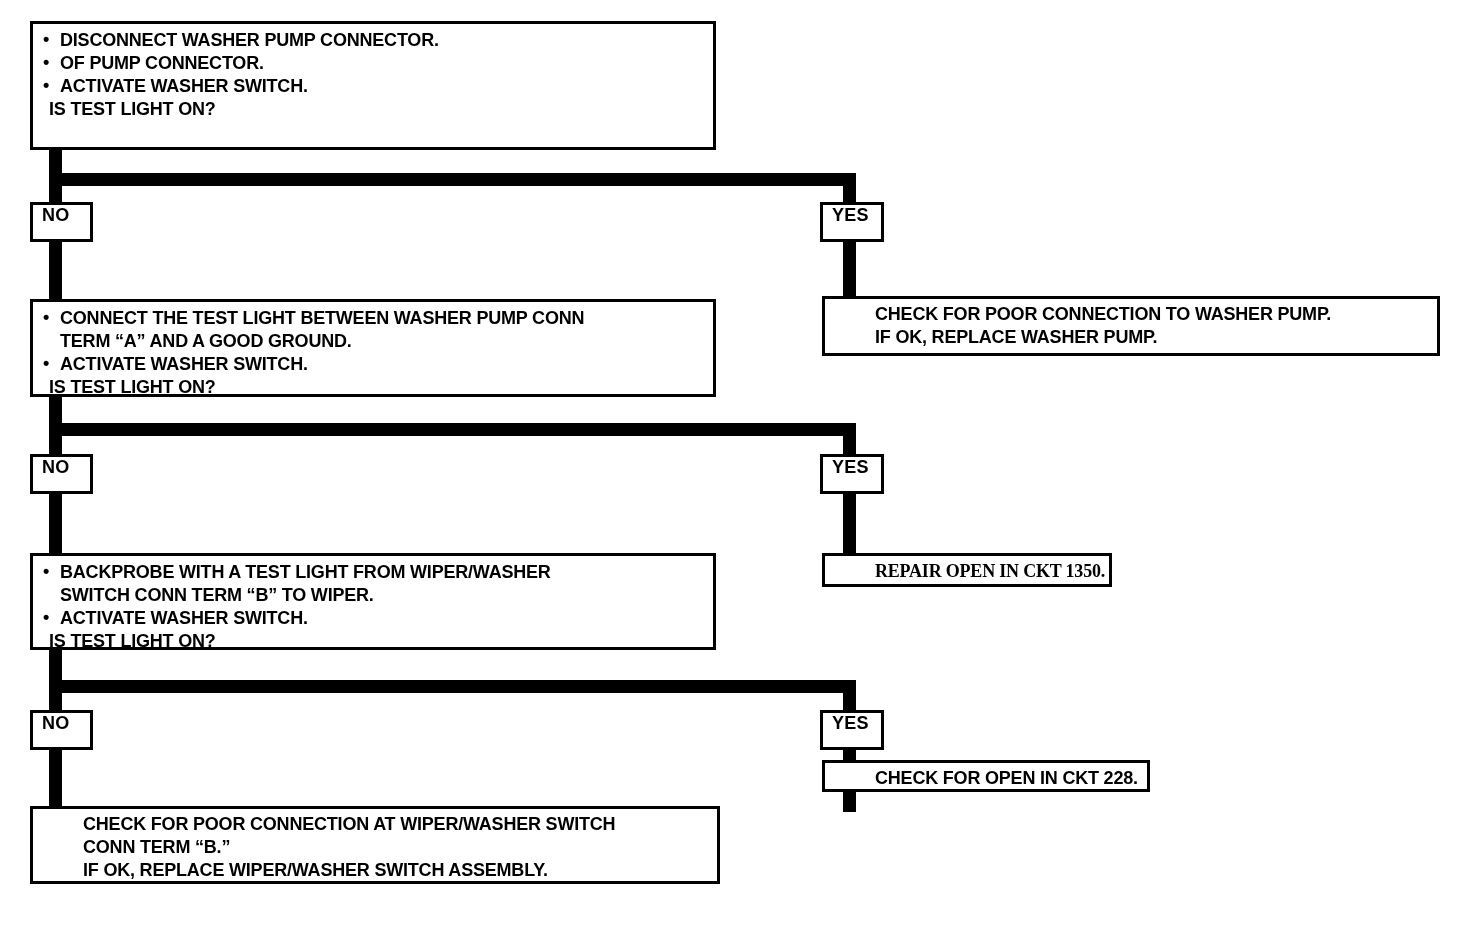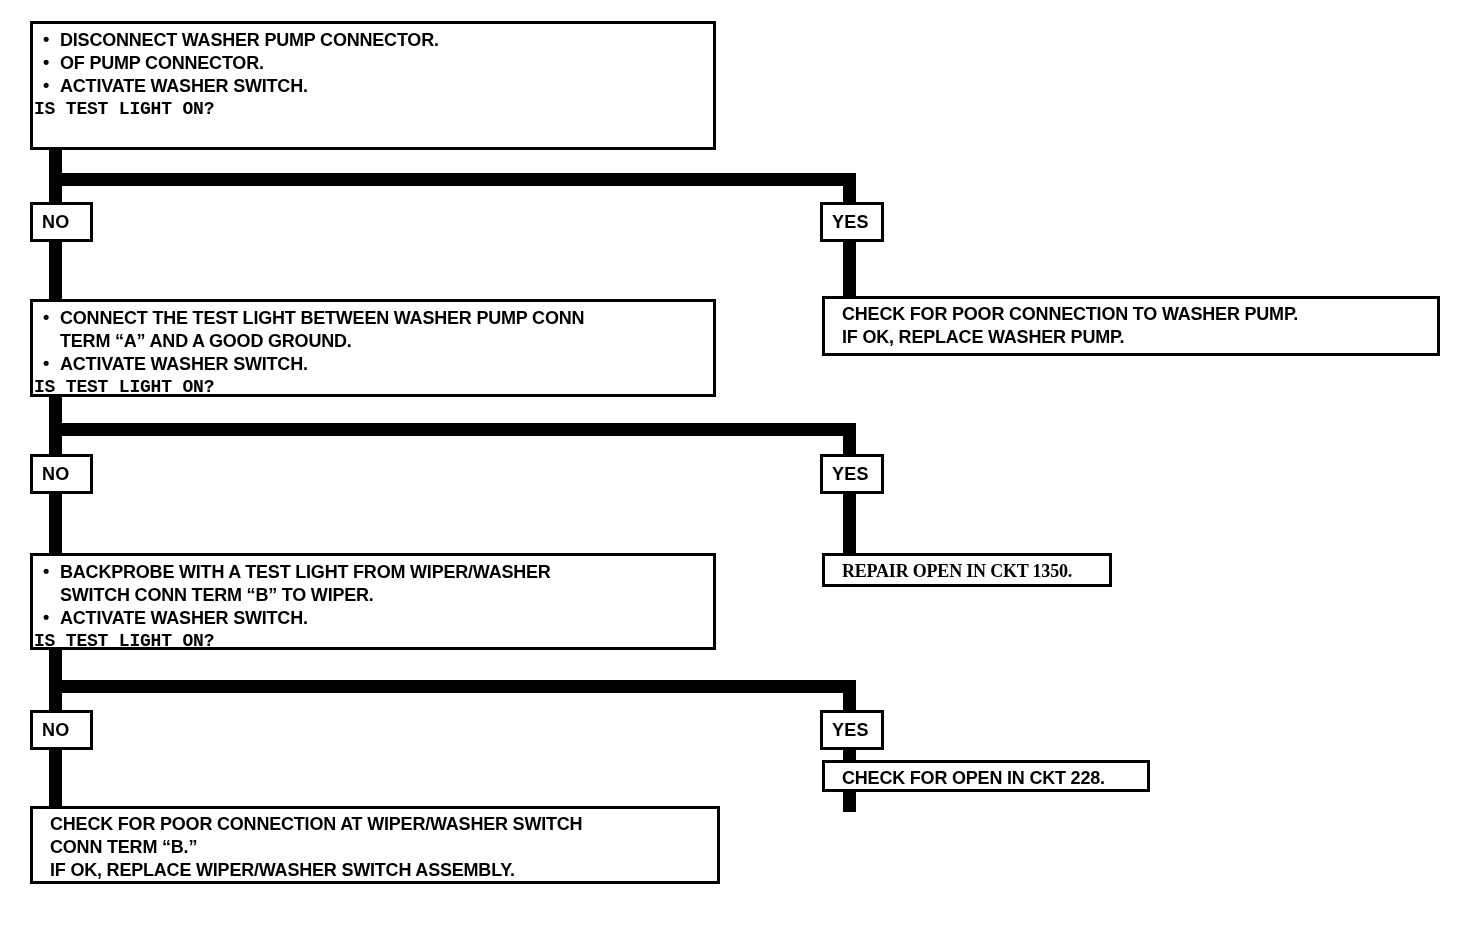--- a/index.html
+++ b/index.html
@@ -38,30 +38,29 @@
     position: relative;
     padding-left: 27px;
     white-space: nowrap;
   }
   .line .bullet {
     position: absolute;
     left: 10px;
     top: -1px;
     font-size: 18px;
   }
-  .line.question { padding-left: 1px; font-family: Liberation Mono, monospace; }
-  .box.result .line { padding-left: 17px; }
+  .line.question { padding-left: 16px; }
+  .box.result .line { padding-left: 17px; margin-left: 33px; }
   
   .tag {
     position: absolute;
     background: #ffffff;
     border: 3px solid #000000;
     box-sizing: border-box;
     display: flex;
-    align-items: center;
     font-size: 18px;
     letter-spacing: 0.2px;
     padding-left: 9px;
   }
 </style>
 </head>
 <body>
 
 <div class="canvas">
 

